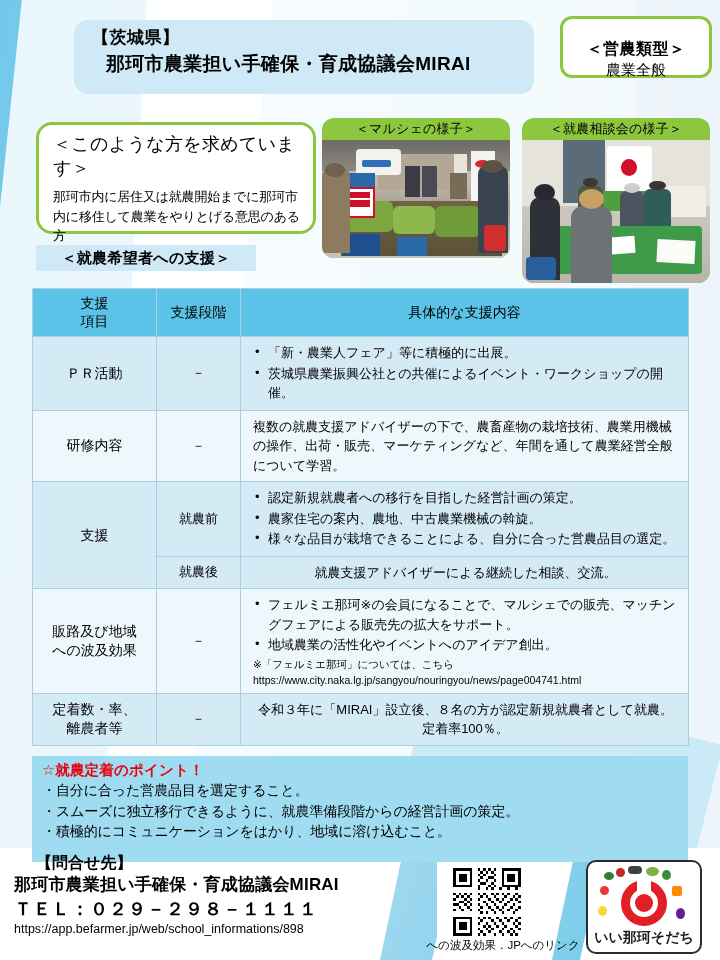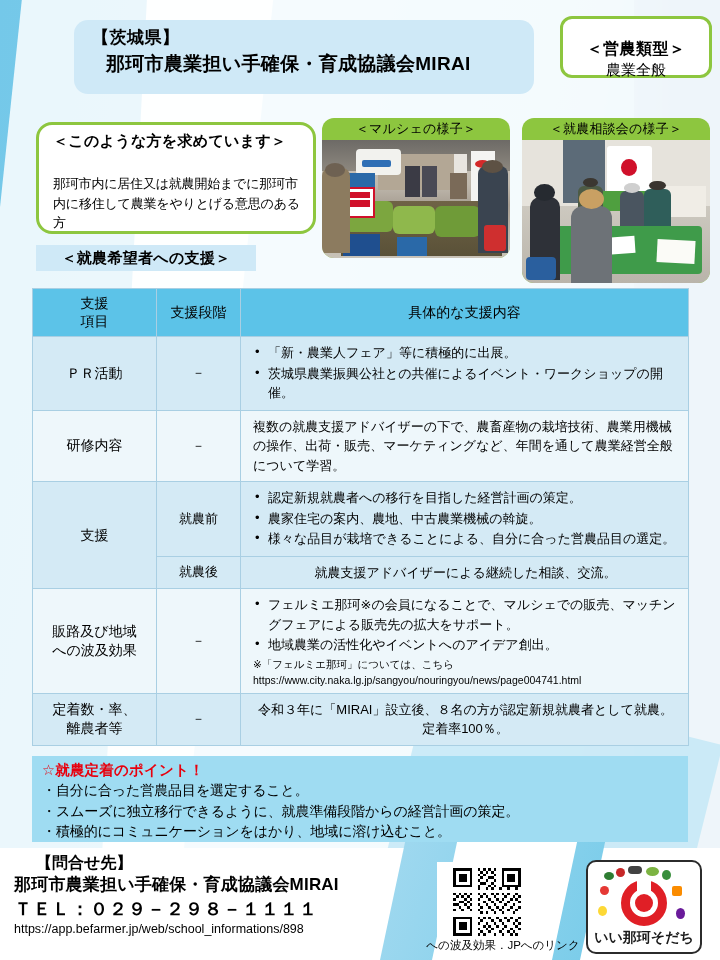--- a/index.html
+++ b/index.html
@@ -165,24 +165,24 @@
     top: 122px;
     width: 280px;
     height: 112px;
     background: #ffffff;
     border: 3px solid #8dc63f;
     border-radius: 16px;
     box-sizing: border-box;
     padding: 7px 10px 0 14px;
   }
   .seek-head {
-    font-size: 15px;
-    font-weight: bold;
+    font-size: 18px;
+    font-weight: normal;
     letter-spacing: .3px;
-    margin-bottom: 23px;
+    margin-bottom: 7px;
   }
   .seek-body {
     font-size: 13px;
     line-height: 1.5;
     letter-spacing: -.2px;
   }
   .support-head {
     position: absolute;
     left: 36px;
     top: 245px;
@@ -352,21 +352,21 @@
     line-height: 1.35;
     margin-top: 2px;
   }
 
   
   .points {
     position: absolute;
     left: 32px;
     top: 756px;
     width: 656px;
-    height: 86px;
+    height: 106px;
     background: #9fdcf2;
     box-sizing: border-box;
     padding: 4px 0 0 10px;
   }
   .points .p-head {
     color: #e8000d;
     font-weight: bold;
     font-size: 14.5px;
     line-height: 1.4;
     letter-spacing: .2px;

